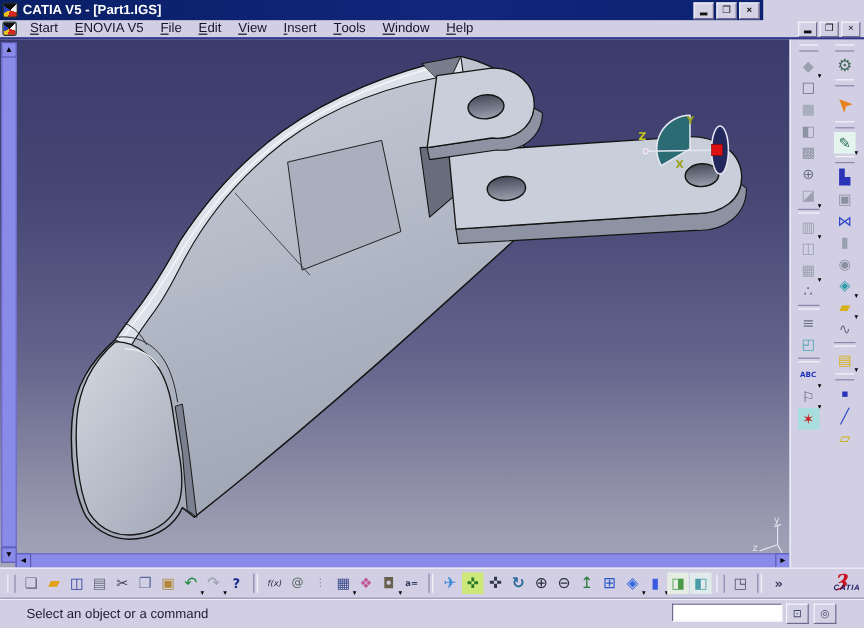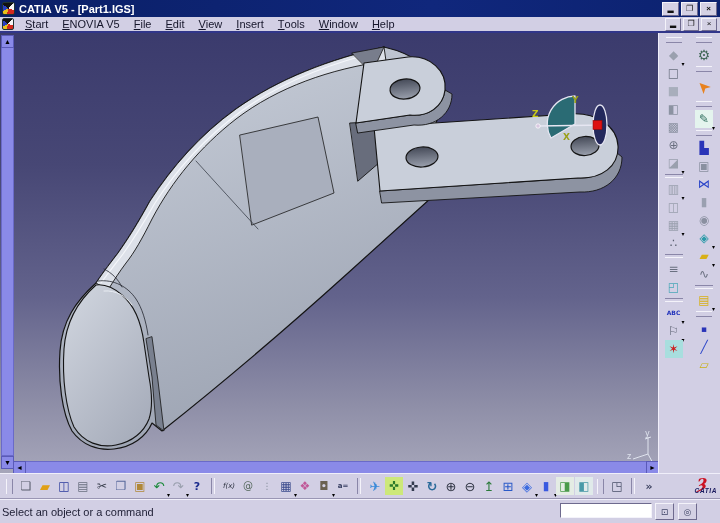--- a/index.html
+++ b/index.html
@@ -2,21 +2,21 @@
 <html><head>
 <meta charset="utf-8">
 <style>
   html,body{margin:0;padding:0;}
   body{width:720px;height:523px;overflow:hidden;background:#d2cfe4;
        font-family:"Liberation Sans","DejaVu Sans",sans-serif;position:relative;
        -webkit-font-smoothing:antialiased;}
   #screen{position:absolute;inset:0;width:720px;height:523px;}
 
   
-  .titlebar{position:absolute;left:0;top:0;width:720px;height:17px;
+  .titlebar{position:absolute;left:0;top:0;width:636px;height:17px;
     background:linear-gradient(90deg,#0a1f66 0%,#10277c 60%,#0c2270 100%);
     display:flex;align-items:center;color:#fff;font-size:11px;font-weight:bold;}
   .app-logo{width:11px;height:11px;margin:0 4px 0 2px;border-radius:2px;
     background:conic-gradient(#111 0 12%,#f5f5f5 12% 30%,#d42a1e 30% 55%,#e8c21a 55% 68%,#2b3fbf 68% 85%,#111 85%);
     border:1px solid #233;}
   .win-btns{margin-left:auto;display:flex;gap:2px;padding-right:3px;}
   .wbtn{width:15px;height:12px;background:#d4d1e4;border:1px solid;
     border-color:#f4f3fa #6e6a8e #6e6a8e #f4f3fa;display:flex;align-items:center;
     justify-content:center;font-size:8px;color:#111;line-height:1;cursor:default;}
   .wbtn .g{transform:translateY(0);}
@@ -78,21 +78,21 @@
     flex-direction:column;align-items:flex-end;justify-content:center;}
   #catia-logo .swoosh{font-family:"DejaVu Serif",serif;font-size:15px;line-height:.8;
     font-style:italic;font-weight:bold;color:#cc1122;margin-right:10px;}
   #catia-logo .brand{font-size:6.5px;font-weight:bold;font-style:italic;color:#1a1a5e;
     letter-spacing:.6px;margin-top:-3px;}
 
   
   #statusbar{position:absolute;left:0;top:498px;width:720px;height:25px;background:#d2cfe4;
     border-top:1px solid #9a96b4;box-shadow:inset 0 1px 0 #f0effa;display:flex;align-items:center;
     font-size:11px;color:#1d1d33;}
-  #status-msg{padding-left:2px;}
+  #status-msg{padding-left:22px;}
   #power-input{position:absolute;left:560px;top:4px;width:86px;height:13px;background:#fff;
     border:1px solid;border-color:#6e6a8e #f4f3fa #f4f3fa #6e6a8e;font-size:10px;padding:0 2px;}
   .status-btn{position:absolute;top:4px;width:17px;height:15px;background:#d4d1e4;
     border:1px solid;border-color:#f4f3fa #6e6a8e #6e6a8e #f4f3fa;display:flex;align-items:center;
     justify-content:center;font-size:9px;color:#44496a;font-family:"DejaVu Sans",sans-serif;}
   #status-btn-0{left:655px;} #status-btn-1{left:678px;}
 </style>
 </head>
 <body>
 

